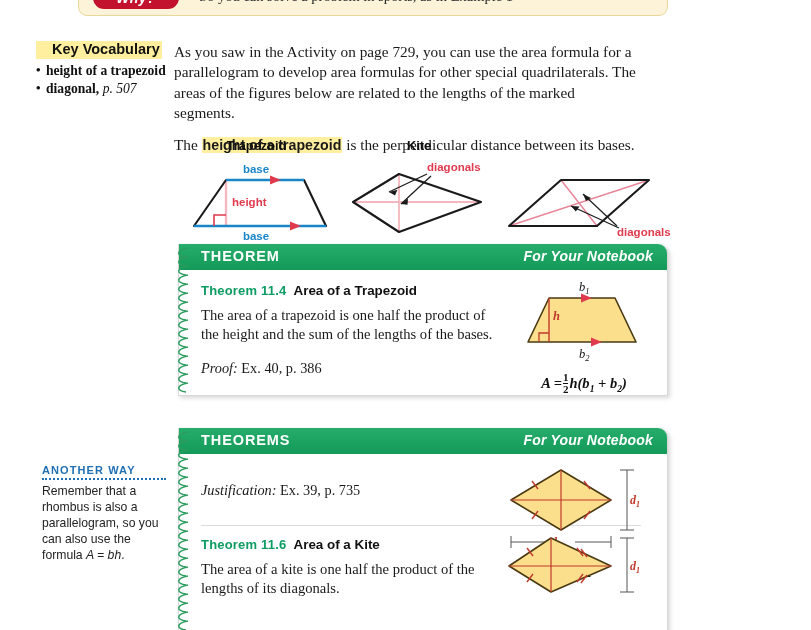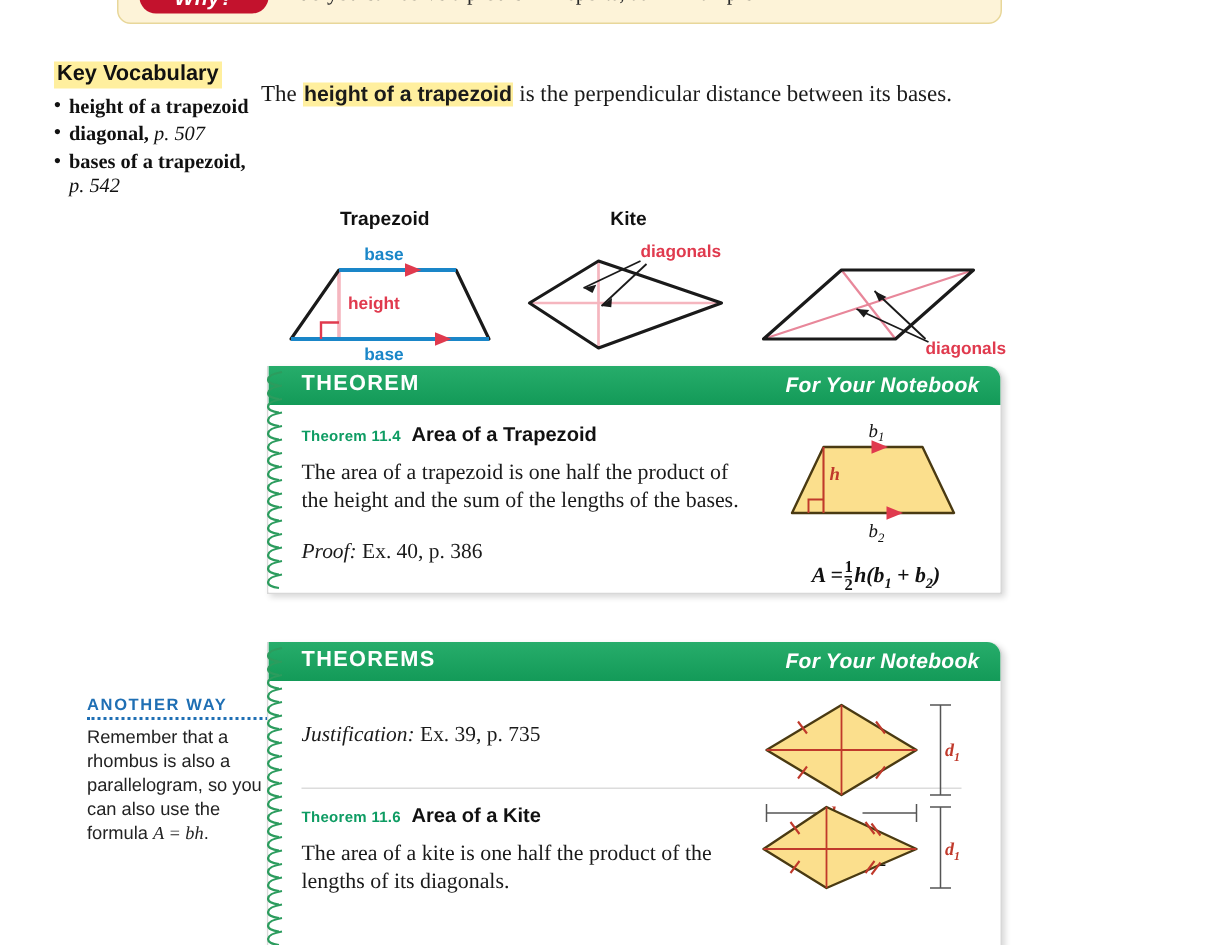--- a/index.html
+++ b/index.html
@@ -54,21 +54,21 @@
     left: 36px; top: 40px;
     width: 132px;
   }
   #vocab-title {
     display: inline-block;
     font-family: "Liberation Sans", sans-serif;
     font-weight: bold;
     font-size: 14.5px;
     color: #111;
     background: #ffef9e;
-    padding: 0 2px 1px 2px;
+    padding: 0 2px 1px 16px;
     line-height: 1.15;
   }
   ul.vocab-list {
     list-style: none;
     margin: 4px 0 0 0;
     padding: 0;
   }
   ul.vocab-list li {
     position: relative;
     padding-left: 10px;
@@ -86,21 +86,21 @@
     font-size: 13px;
   }
   ul.vocab-list li .pg {
     font-weight: normal;
     font-style: italic;
   }
 
   
   #another-way {
     position: absolute;
-    left: 58px; top: 464px;
+    left: 42px; top: 464px;
     width: 124px;
   }
   #aw-title {
     font-family: "Liberation Sans", sans-serif;
     font-weight: bold;
     font-size: 11px;
     letter-spacing: 1.1px;
     color: #1f6fb4;
     padding-bottom: 2px;
   }
@@ -108,21 +108,21 @@
     height: 0;
     border-bottom: 2px dotted #1f6fb4;
     margin-bottom: 3px;
   }
   #aw-body {
     font-family: "Liberation Sans", sans-serif;
     font-size: 12.2px;
     line-height: 1.32;
     color: #232323;
   }
-  #aw-body i { font-family: Liberation Serif, serif; font-style: italic; }
+  #aw-body i { font-family: Liberation Sans, sans-serif; font-style: italic; }
 
   
   #intro {
     position: absolute;
     left: 174px; top: 42px;
     width: 462px;
     font-size: 15.3px;
     line-height: 1.34;
     color: #1a1a1a;
   }
@@ -199,21 +199,21 @@
   .spiral {
     position: absolute;
     left: -6px; top: 0;
     width: 18px;
     pointer-events: none;
   }
 
   .thm-num {
     font-family: "Liberation Sans", sans-serif;
     font-weight: bold;
-    font-size: 10px;
+    font-size: 13px;
     color: #0e9c63;
     letter-spacing: .2px;
   }
   .thm-name {
     font-family: Liberation Sans, sans-serif;
     font-weight: bold;
     font-size: 13.4px;
     color: #111;
     margin-left: 7px;
   }
@@ -274,36 +274,33 @@
 <div id="vocab">
   <span id="vocab-title">Key Vocabulary</span>
   <ul class="vocab-list">
     <li>
       <span>height of a trapezoid</span>
     </li>
     <li>
       <span>diagonal,</span>
       <span class="pg">p. 507</span>
     </li>
-    <li>
-      <span>bases of a trapezoid,</span>
-      <span class="pg">p. 542</span>
-    </li>
   </ul>
 </div>
 
 <div id="another-way">
   <div id="aw-title">ANOTHER WAY</div>
   <div id="aw-rule"></div>
   <div id="aw-body">
     <span>Remember that a rhombus is also a parallelogram, so you can also use the formula </span><i>A = bh</i><span>.</span>
   </div>
 </div>
 
 <div id="intro">
+  <p>As you saw in the Activity on page 729, you can use the area formula for a parallelogram to develop area formulas for other special quadrilaterals. The areas of the figures below are related to the lengths of the marked segments.</p>
   <p class="second"><span>The </span><span class="hl">height of a trapezoid</span><span> is the perpendicular distance between its bases.</span></p>
 </div>
 
 <div id="figrow">
 
   <div class="fig" style="left:0px; width:165px; height:104px;">
     <div class="fig-cap">Trapezoid</div>
     <svg width="165" height="88" viewBox="0 0 165 88">
 
       <line x1="52" y1="26" x2="52" y2="72" stroke="#f5b6bf" stroke-width="2.4"></line>

